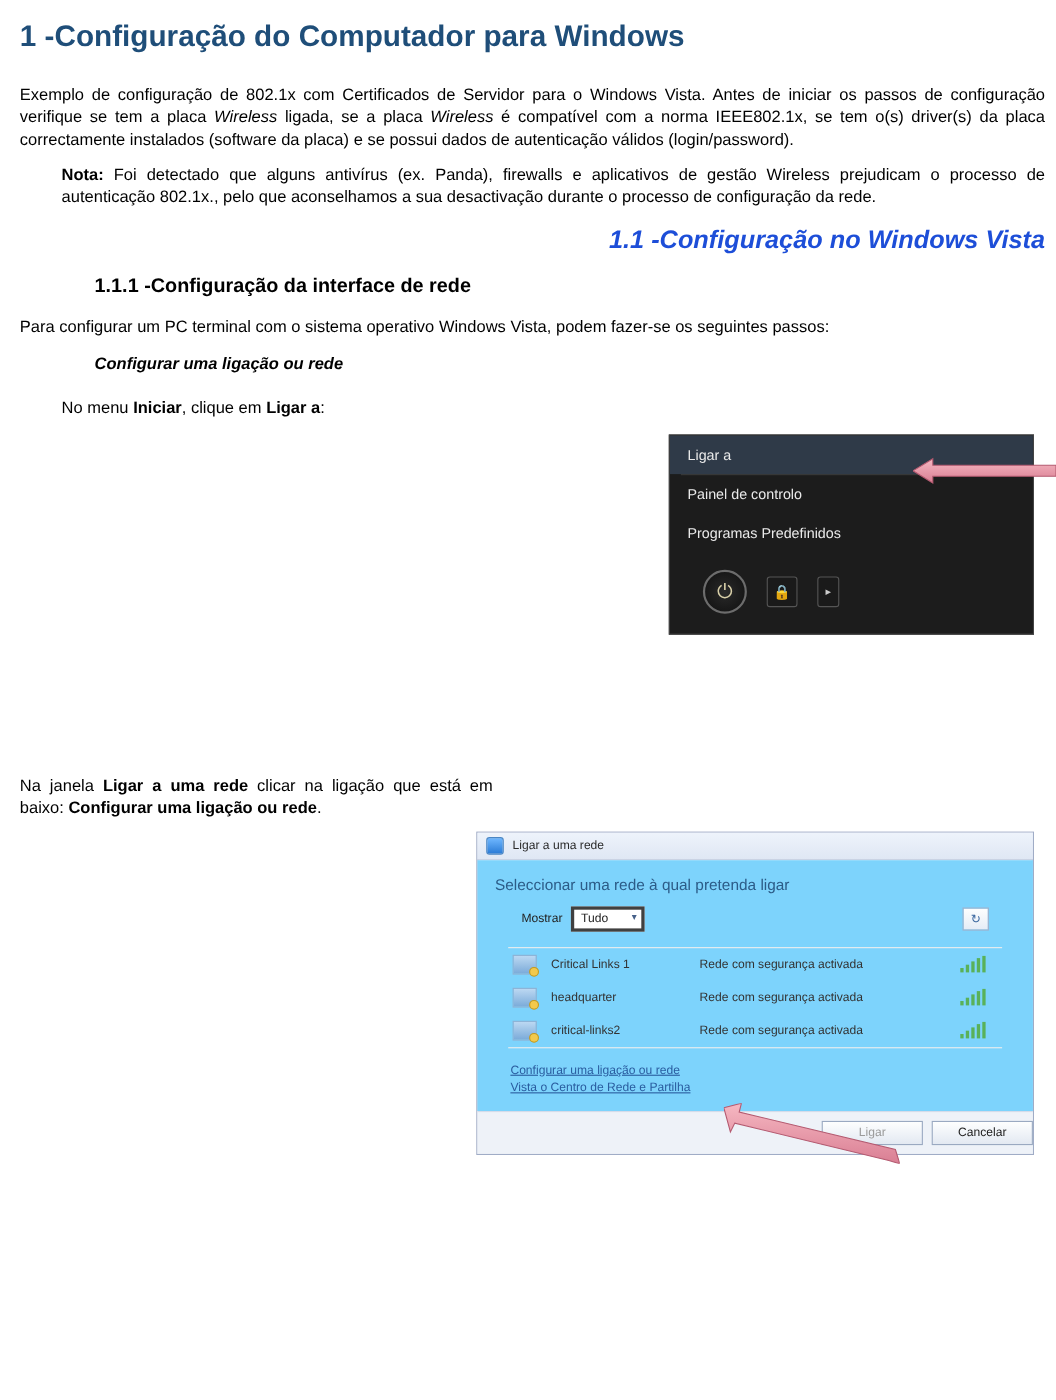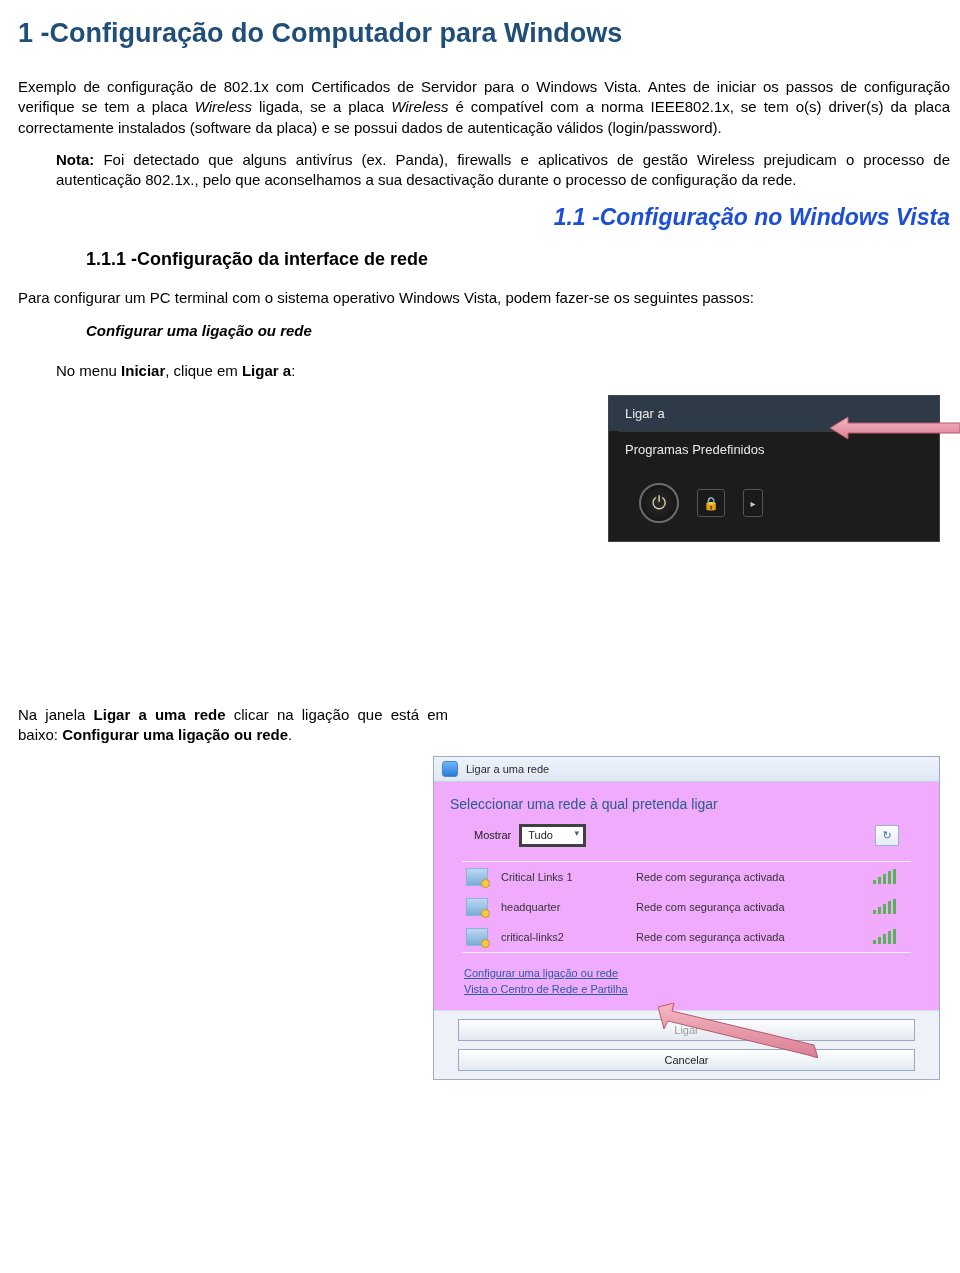--- a/index.html
+++ b/index.html
@@ -111,21 +111,21 @@
     border-bottom: 1px solid #c5cfe2;
     display: flex; align-items: center;
     padding: 0 8px; gap: 8px;
     color: #2b2b2b;
   }
   .conn-titlebar .globe {
     width: 14px; height: 14px; border-radius: 3px;
     background: linear-gradient(#6fb7ff,#2a7bd6);
     border: 1px solid #4a86c4;
   }
-  .conn-body { padding: 14px 16px 10px 16px; background: #f0abfc; }
+  .conn-body { padding: 14px 16px 10px 16px; background: #7dd3fc; }
   .conn-heading { color: #2c5c88; font-size: 14px; margin-bottom: 12px; }
   .conn-filter {
     display: flex; align-items: center; gap: 8px;
     margin: 0 24px 14px 24px; font-size: 11px;
   }
   .sel-box {
     border: 3px solid #404040; background: #fff;
     height: 17px; padding: 0 30px 0 6px;
     display: inline-flex; align-items: center;
     position: relative;
@@ -176,22 +176,22 @@
   .sig span:nth-child(4){height:13px;}
   .sig span:nth-child(5){height:15px;}
   .conn-links { margin: 6px 14px 2px 14px; font-size: 11px; }
   .conn-links a {
     color: #2a5da0; text-decoration: underline;
     display: block; line-height: 1.5;
   }
   .conn-btnbar {
     background: #eef2f8;
     border-top: 1px solid #d5dcea;
-    padding: 8px 24px;
-    display: flex; justify-content: flex-end; gap: 8px; flex-direction: column;
+    padding: 8px 0;
+    display: flex; justify-content: flex-end; gap: 8px;
   }
   .win-btn {
     min-width: 70px; height: 20px;
     border: 1px solid #9aa9c1;
     background: linear-gradient(#fdfefe,#e3e9f2);
     font-size: 11px; color: #222;
     display: flex; align-items: center; justify-content: center;
     padding: 0 10px;
   }
   .win-btn.disabled { color: #9a9a9a; }
@@ -223,20 +223,21 @@
 <p class="step-block bold italic">Configurar uma ligação ou rede</p>
 
 <p class="sub-step">
   <span>No menu </span><span class="inline-bold">Iniciar</span><span>, clique em </span><span class="inline-bold">Ligar a</span><span>:</span>
 </p>
 
 <div class="start-panel-holder">
   <div class="start-panel">
     <div class="sm-item hl">Ligar a</div>
     <div class="sm-sep"></div>
+    <div class="sm-item">Painel de controlo</div>
     <div class="sm-item">Programas Predefinidos</div>
     <div class="sm-bottom">
       <div class="sm-circ">⏻</div>
       <div class="sm-lock">🔒</div>
       <div class="sm-arrowbox">▸</div>
     </div>
   </div>
   <div class="pink-arrow-right">
     <svg viewBox="0 0 130 26">
       <defs>

